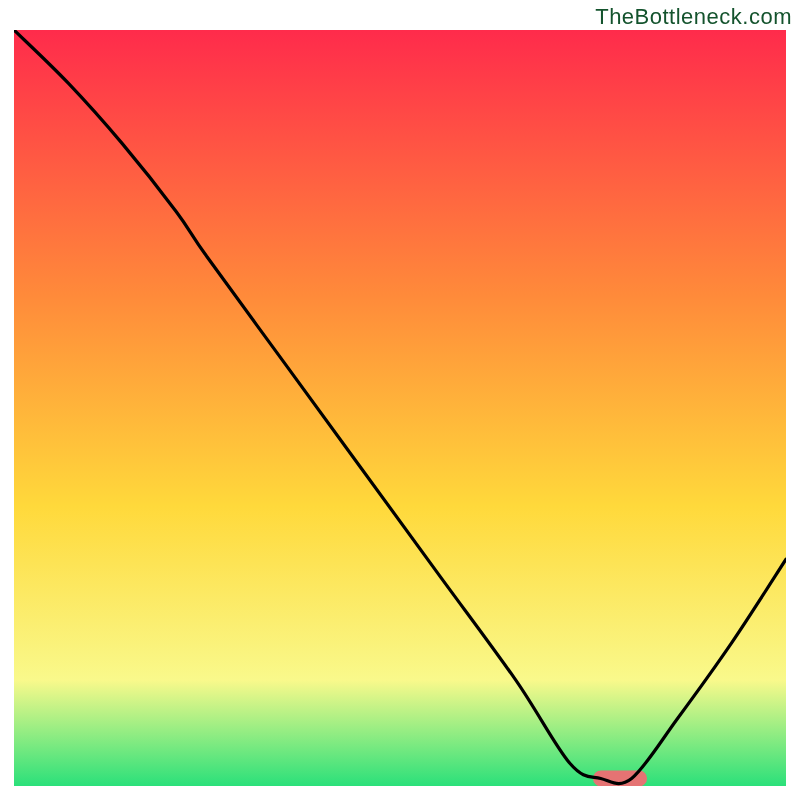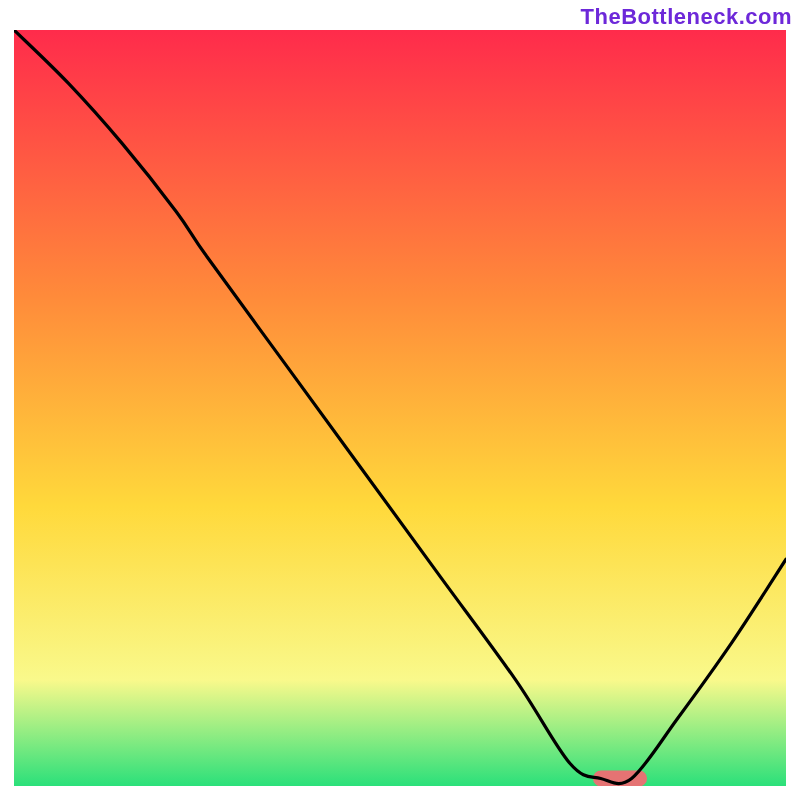--- a/index.html
+++ b/index.html
@@ -9,22 +9,22 @@
     height: 800px;
     background: #ffffff;
     position: relative;
     font-family: Arial, sans-serif;
   }
   .watermark {
     position: absolute;
     top: 4px;
     right: 8px;
     font-size: 22px;
-    font-weight: bold;
-    color: #6d28d9;
+    font-weight: normal;
+    color: #14532d;
     letter-spacing: 0.5px;
   }
   .plot-area {
     position: absolute;
     left: 14px;
     right: 14px;
     top: 30px;
     bottom: 14px;
   }
   .plot-area svg {

